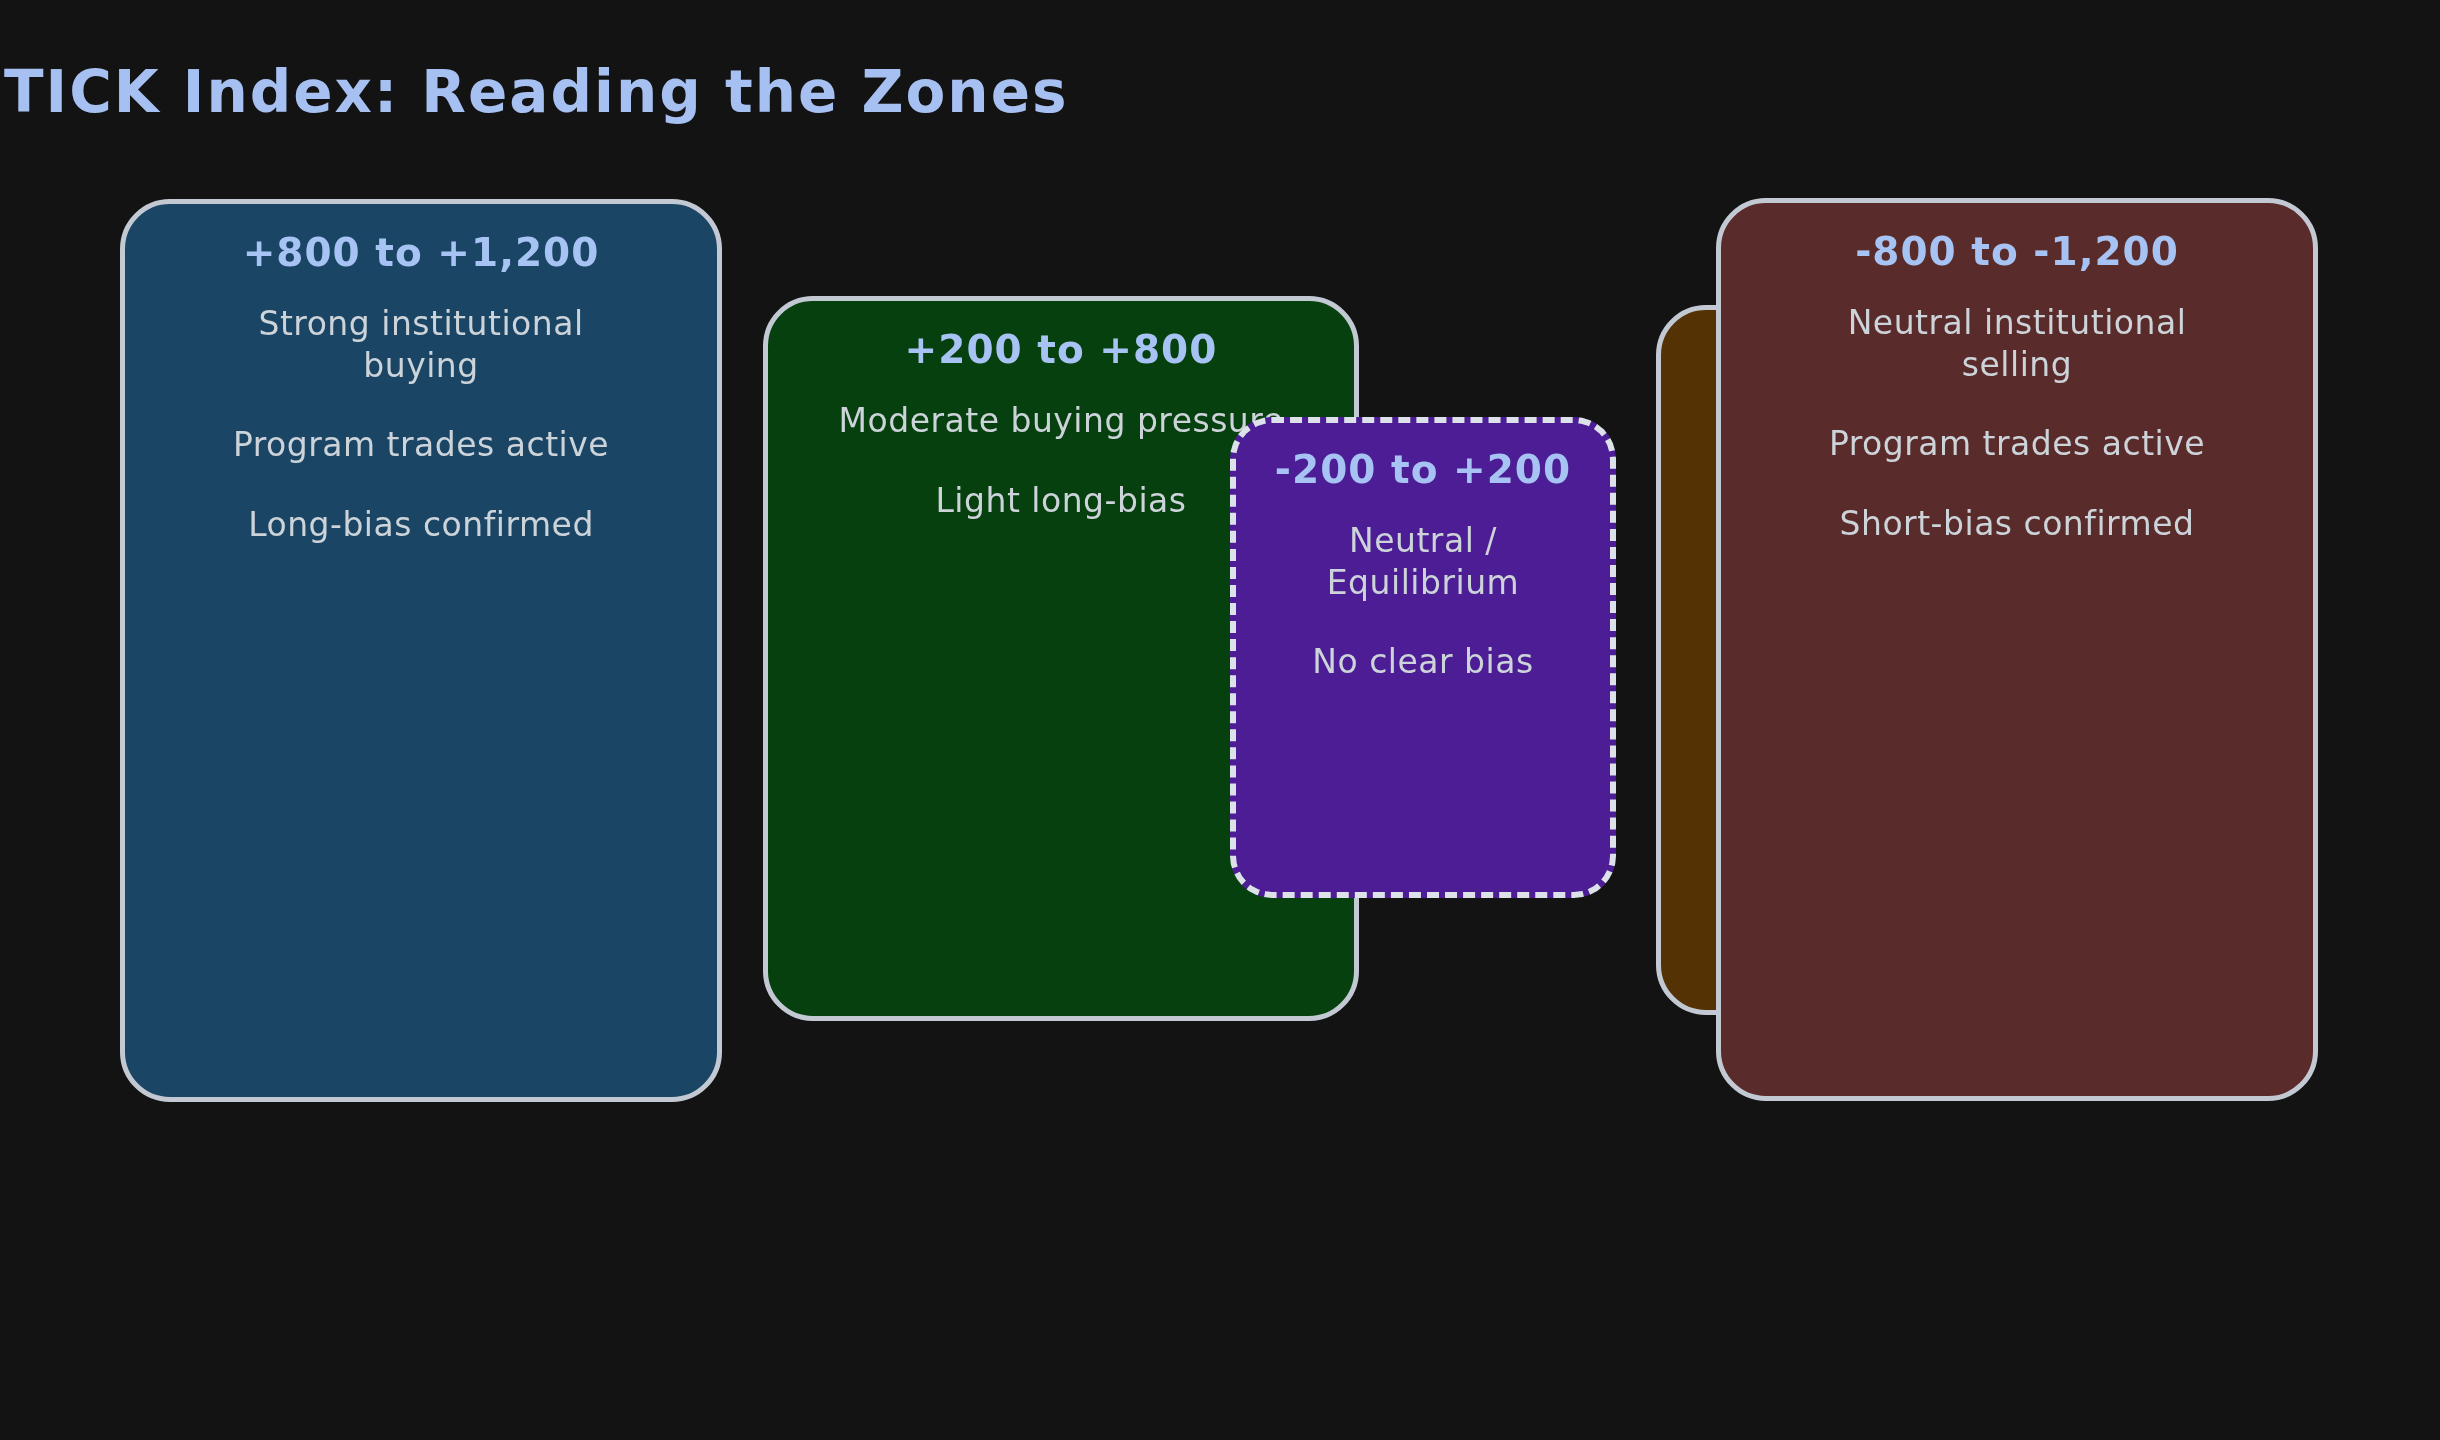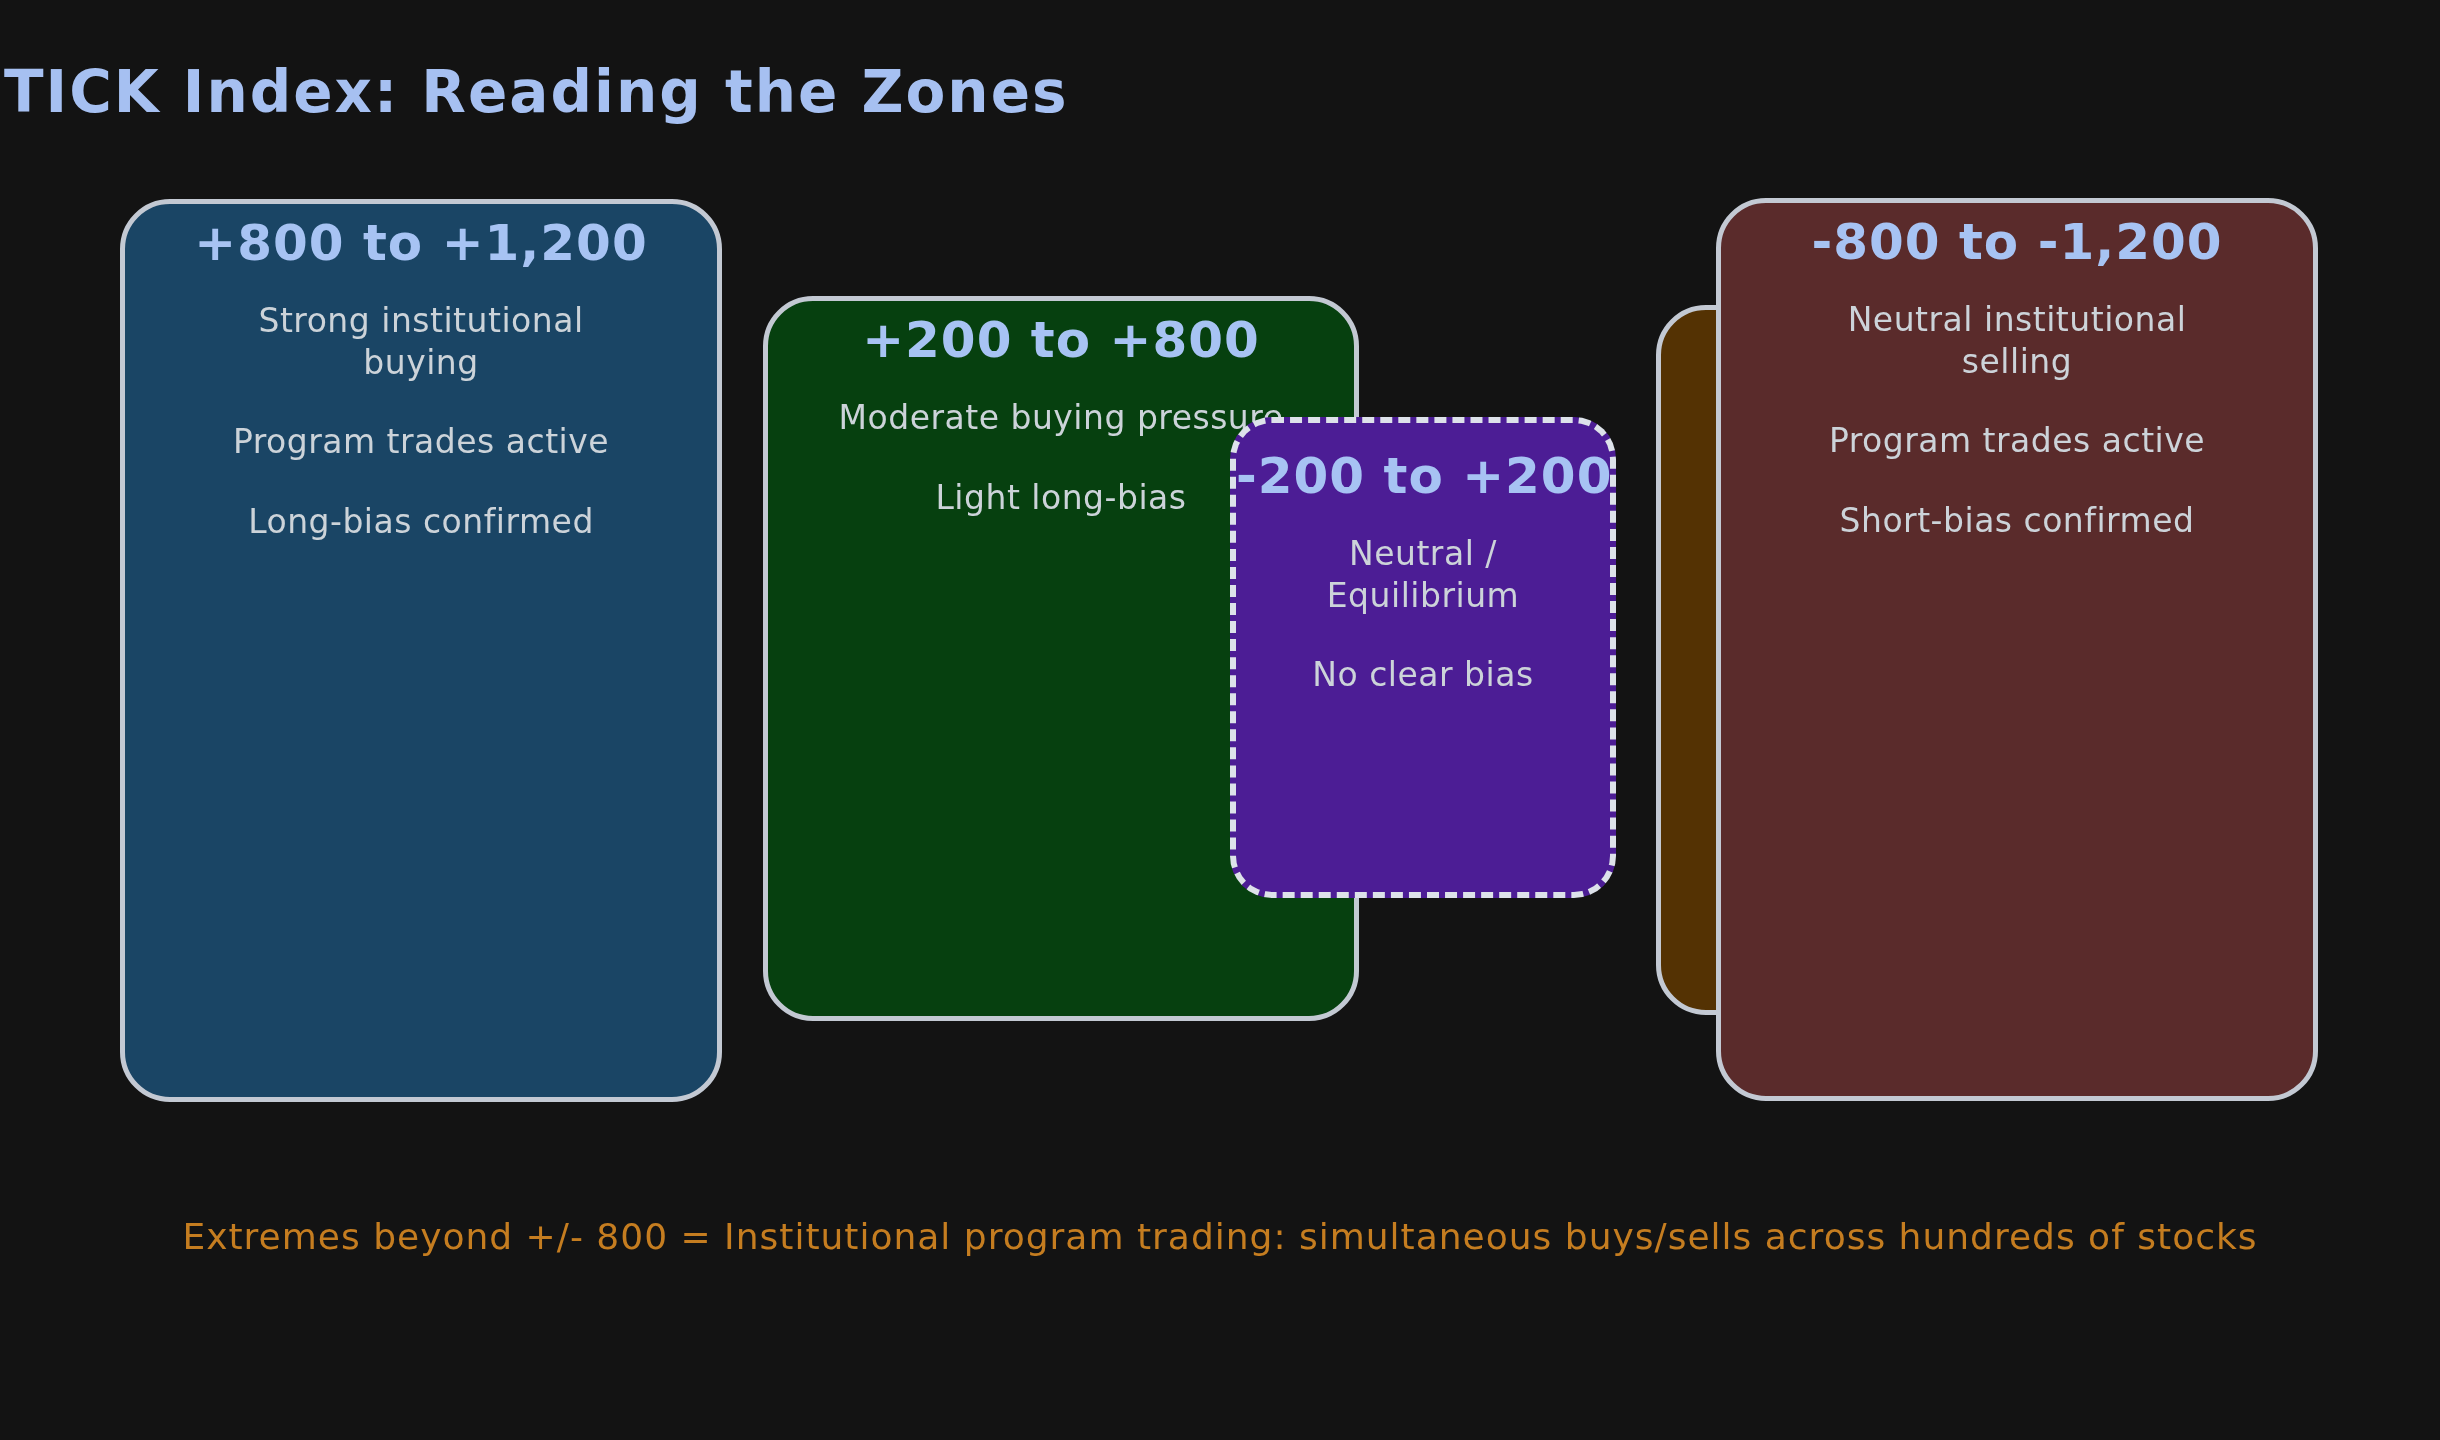--- a/index.html
+++ b/index.html
@@ -28,24 +28,24 @@
     box-sizing: border-box;
     text-align: center;
     border: 5px solid #c3c9d3;
     border-radius: 50px;
   }
   .card.dashed {
     border: 6px dashed #dde2ea;
     border-radius: 42px;
   }
   .card h2 {
-    font-size: 50px;
+    font-size: 39px;
     font-weight: bold;
     letter-spacing: 1px;
-    margin: 10px 0 28px;
+    margin: 26px 0 28px;
     white-space: nowrap;
   }
   .card p {
     font-size: 33px;
     line-height: 1.26;
     letter-spacing: 0.5px;
     margin: 0 auto 38px;
     white-space: nowrap;
   }
   .card p.wrap2 { white-space: normal; }
@@ -99,15 +99,14 @@
     <p style="color: rgb(204, 211, 217);">No clear bias</p>
   </section>
 
   <section class="card" id="card-strong-selling" style="background-color: rgb(90, 43, 43); border-color: rgb(195, 201, 211);">
     <h2 style="color: rgb(167, 195, 243);">-800 to -1,200</h2>
     <p class="wrap2" style="color: rgb(204, 211, 217);">Neutral institutional selling</p>
     <p style="color: rgb(204, 211, 217);">Program trades active</p>
     <p style="color: rgb(204, 211, 217);">Short-bias confirmed</p>
   </section>
 
-  <p class="footnote" style="color: rgb(197, 125, 32);">Extremes beyond +/- 800 = Institutional program trading: simultaneous buys/sells across hundreds of stocks</p>
 
 </div>
 
 </body></html>

